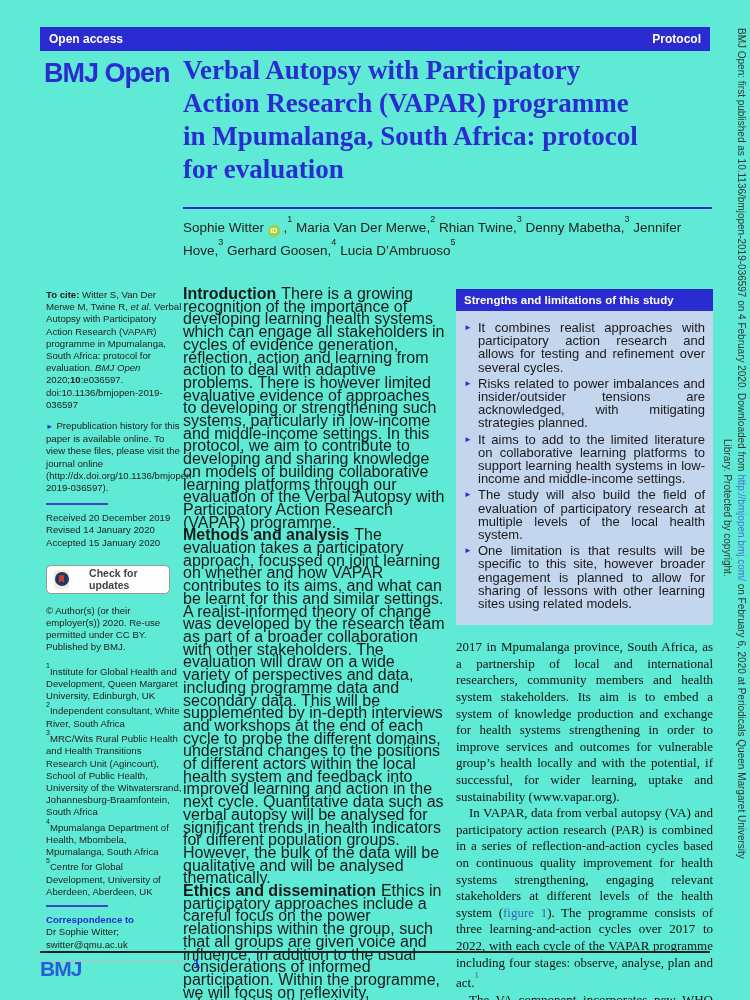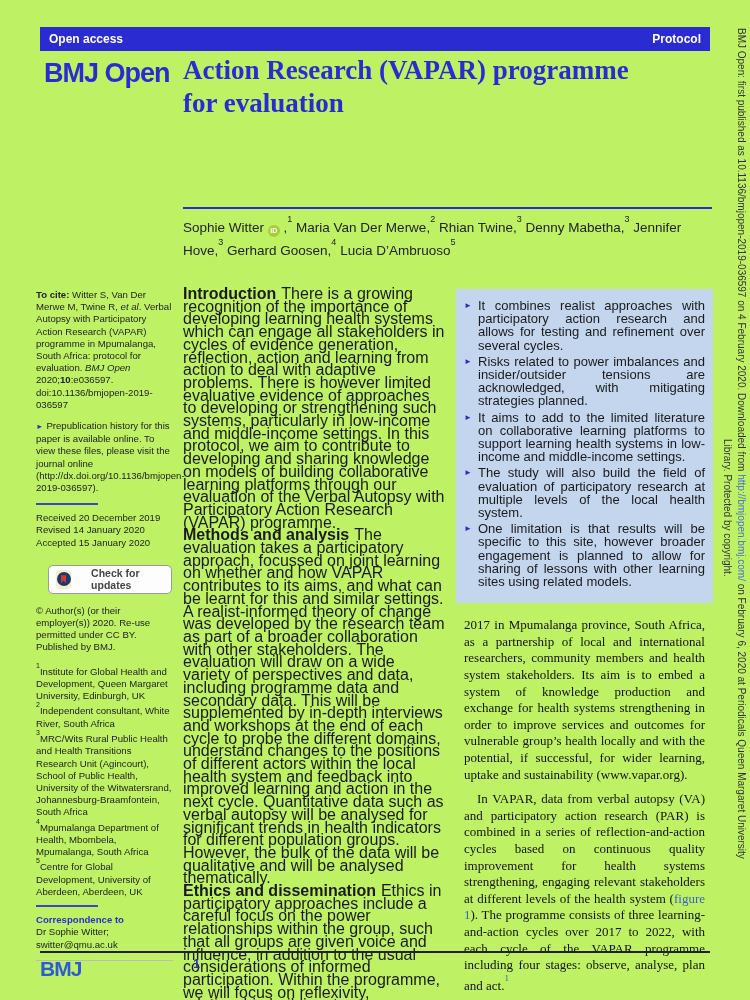--- a/index.html
+++ b/index.html
@@ -1,18 +1,18 @@
 <!DOCTYPE html>
 <html><head>
 <meta charset="utf-8">
 <style>
   * { margin:0; padding:0; box-sizing:border-box; }
   html,body { background:#fff; }
   body { font-family:"Liberation Sans", sans-serif; color:#1a1a1a; }
-  #page { position:relative; width:750px; height:1000px; background:#bef264; overflow:hidden; }
+  #page { position:relative; width:750px; height:1000px; background:#5eead4; overflow:hidden; }
 
   
   .topbar { position:absolute; left:40px; top:27px; width:670px; height:24px;
     background:#2b2bd2; color:#fff; display:flex; justify-content:space-between;
     align-items:center; padding:0 9px; font-size:12px; font-weight:bold; }
 
   
   .logo { position:absolute; left:44px; top:58px; font-size:27px; font-weight:bold;
     letter-spacing:-1px; color:#2b2bd2; }
   .title { position:absolute; left:183px; top:54px; width:540px;
@@ -21,33 +21,33 @@
   .title span { display:block; }
   .authors-rule { position:absolute; left:183px; top:207px; width:529px; height:2px; background:#2b2bd2; }
   .authors { position:absolute; left:183px; top:214px; width:529px; font-size:13.5px;
     line-height:18px; color:#222; }
   sup.a-sup { font-size:9px; position:relative; top:-4px; }
   .orcid { display:inline-block; width:12px; height:12px; border-radius:50%;
     background:#a6ce39; color:#fff; font-size:7px; font-weight:bold; text-align:center;
     line-height:12px; vertical-align:-1px; }
 
   
-  .sidebar { position:absolute; left:36px; top:289px; width:137px; font-size:9.6px;
+  .sidebar { position:absolute; left:46px; top:289px; width:137px; font-size:9.6px;
     line-height:12.2px; color:#222; }
   .sidebar .blk { margin-bottom:9px; }
   .b { font-weight:bold; }
   .i { font-style:italic; }
   .blue { color:#2b2bd2; }
   .srule { width:62px; height:2px; background:#4343c6; margin:7px 0; }
   .grule { width:137px; height:1px; background:#bbb; margin-top:9px; }
   .tri { color:#2b2bd2; font-size:7.5px; margin-right:3px; }
   .aff sup { font-size:7px; position:relative; top:-3px; }
   .check-btn { display:flex; align-items:center; gap:20px; width:124px; height:29px;
     border:1px solid #9a9a9a; border-radius:5px; background:#fdfdfd; padding:0 7px;
-    margin:16px 0 11px 12px; cursor:pointer; }
+    margin:16px 0 11px 0; cursor:pointer; }
   .check-ic { width:19px; height:19px; border-radius:4px; background:#f6edd3;
     display:flex; align-items:center; justify-content:center; }
   .check-ic .circ { width:14px; height:14px; border-radius:50%; background:#1a3a6b;
     display:flex; align-items:center; justify-content:center; }
   .check-ic .ribbon { width:5px; height:8px; background:#d23a2e;
     clip-path:polygon(0 0,100% 0,100% 100%,50% 65%,0 100%); }
   .check-lbl { font-size:10.5px; font-weight:bold; color:#444; }
 
   
   .mid { position:absolute; left:183px; top:288px; width:262px; }
@@ -62,21 +62,21 @@
 
   
   .right { position:absolute; left:456px; top:289px; width:257px; }
   .sbox-h { background:#2b2bd2; color:#fff; font-weight:bold; font-size:11.5px;
     padding:5px 8px; }
   .sbox-b { background:#c4d5ee; padding:10px 8px 12px 8px; }
   .s-item { display:flex; margin-bottom:3px; }
   .s-item .tri2 { color:#2b2bd2; font-size:8px; flex:0 0 14px; padding-top:2px; }
   .s-item .txt { font-size:13px; line-height:13.2px; text-align:justify; color:#1a1a1a; }
   .rbody { margin-top:14px; }
-  .rbody p { margin:8px; }
+  .rbody p { margin:0; }
   .rbody .ind { text-indent:13px; }
   .flink { color:#3b62c4; cursor:pointer; }
   .fsup { font-size:9px; position:relative; top:-4px; color:#3b62c4; }
 
   
   .strip { position:absolute; right:2px; top:28px; height:960px; width:32px;
     writing-mode:vertical-rl; font-size:10px; line-height:14px; color:#333; }
   .strip .l2 { text-align:center; }
   .strip a { color:#4a6fd4; text-decoration:none; }
 
@@ -93,21 +93,23 @@
 
 <div id="page">
 
   <div class="topbar">
     <span>Open access</span>
     <span>Protocol</span>
   </div>
 
   <div class="logo">BMJ Open</div>
   <div class="title">
+    <span>Verbal Autopsy with Participatory</span>
     <span>Action Research (VAPAR) programme</span>
+    <span>in Mpumalanga, South Africa: protocol</span>
     <span>for evaluation</span>
   </div>
   <div class="authors-rule"></div>
   <div class="authors"><span>Sophie Witter</span> <span class="orcid">iD</span><span> ,</span><sup class="a-sup">1</sup><span> Maria Van Der Merwe,</span><sup class="a-sup">2</sup><span> Rhian Twine,</span><sup class="a-sup">3</sup><span> Denny Mabetha,</span><sup class="a-sup">3</sup><span> Jennifer Hove,</span><sup class="a-sup">3</sup><span> Gerhard Goosen,</span><sup class="a-sup">4</sup><span> Lucia D’Ambruoso</span><sup class="a-sup">5</sup></div>
 
   <div class="sidebar">
     <div class="blk"><span class="b">To cite:</span><span> Witter S, Van Der Merwe M, Twine R, </span><span class="i">et al</span><span>.  Verbal Autopsy with Participatory Action Research (VAPAR) programme in Mpumalanga, South Africa: protocol for evaluation. </span><span class="i">BMJ Open</span><span> 2020;</span><span class="b">10</span><span>:e036597. doi:10.1136/bmjopen-2019-036597</span></div>
     <div class="blk"><span class="tri">►</span><span>Prepublication history for this paper is available online. To view these files, please visit the journal online (http://dx.doi.org/10.1136/bmjopen-2019-036597).</span></div>
     <div class="srule"></div>
     <div>Received 20 December 2019</div>
@@ -139,20 +141,21 @@
     <div class="abs-p"><span class="lbl">Methods and analysis</span><span>The evaluation takes a participatory approach, focussed on joint learning on whether and how VAPAR contributes to its aims, and what can be learnt for this and similar settings. A realist-informed theory of change was developed by the research team as part of a broader collaboration with other stakeholders. The evaluation will draw on a wide variety of perspectives and data, including programme data and secondary data. This will be supplemented by in-depth interviews and workshops at the end of each cycle to probe the different domains, understand changes to the positions of different actors within the local health system and feedback into improved learning and action in the next cycle. Quantitative data such as verbal autopsy will be analysed for significant trends in health indicators for different population groups. However, the bulk of the data will be qualitative and will be analysed thematically.</span></div>
     <div class="abs-p"><span class="lbl">Ethics and dissemination</span><span>Ethics in participatory approaches include a careful focus on the power relationships within the group, such that all groups are given voice and influence, in addition to the usual considerations of informed participation. Within the programme, we will focus on reflexivity, relationship building, two-way learning and learning from failure to reduce power imbalances and mitigate against a blame culture. Local engagement and change will be prioritised in dissemination.</span></div>
     <div class="mid-rule"></div>
     <div class="intro-h">INTRODUCTION</div>
     <div class="intro-sub">Background on the VAPAR programme</div>
     <div class="serif">The Verbal Autopsy with Participatory Action Research (VAPAR) programme started in</div>
   </div>
 
   <div class="right">
     <div>
+      <div class="sbox-h">Strengths and limitations of this study</div>
       <div class="sbox-b">
         <div class="s-item">
             <span class="tri2">►</span>
             <span class="txt">It combines realist approaches with participatory action research and allows for testing and refinement over several cycles.</span>
           </div>
         <div class="s-item">
             <span class="tri2">►</span>
             <span class="txt">Risks related to power imbalances and insider/outsider tensions are acknowledged, with mitigating strategies planned.</span>
           </div>
         <div class="s-item">

